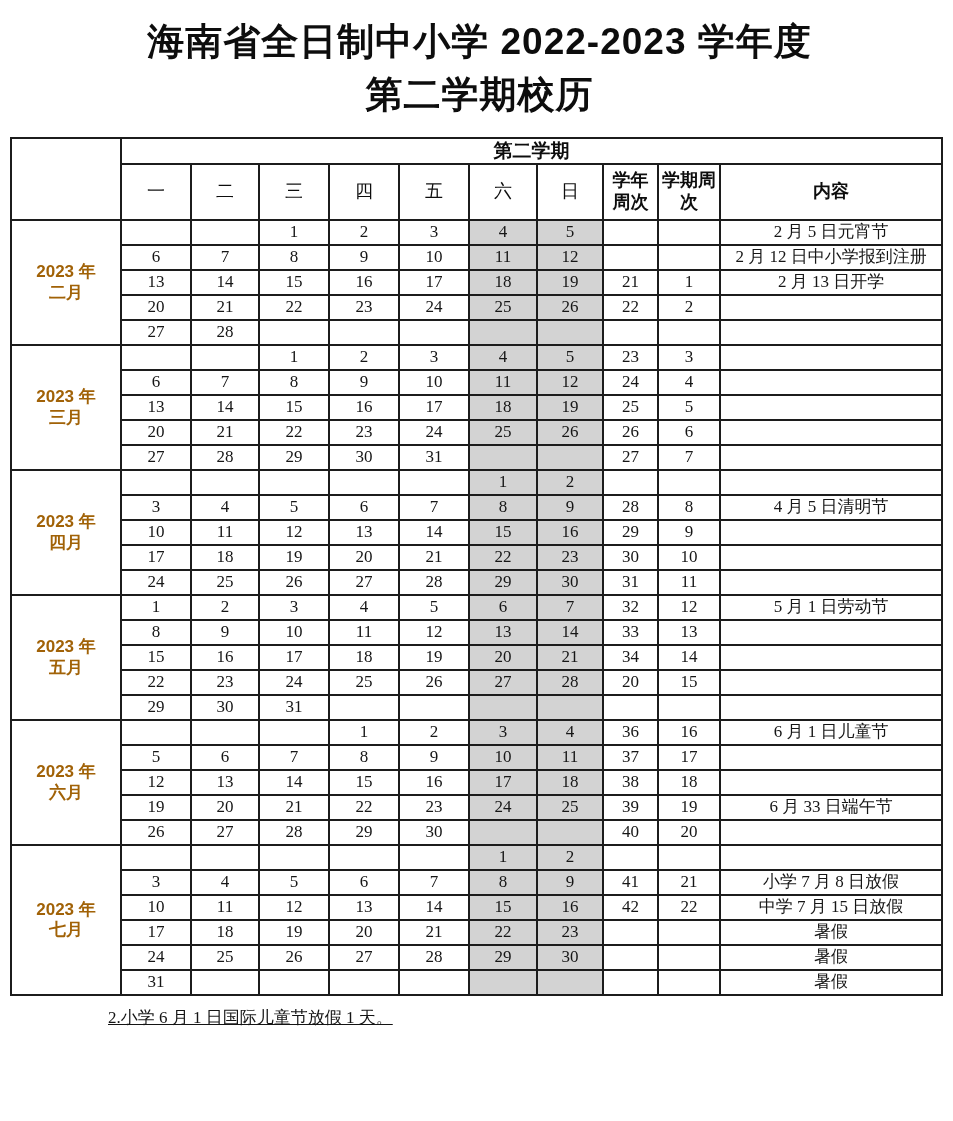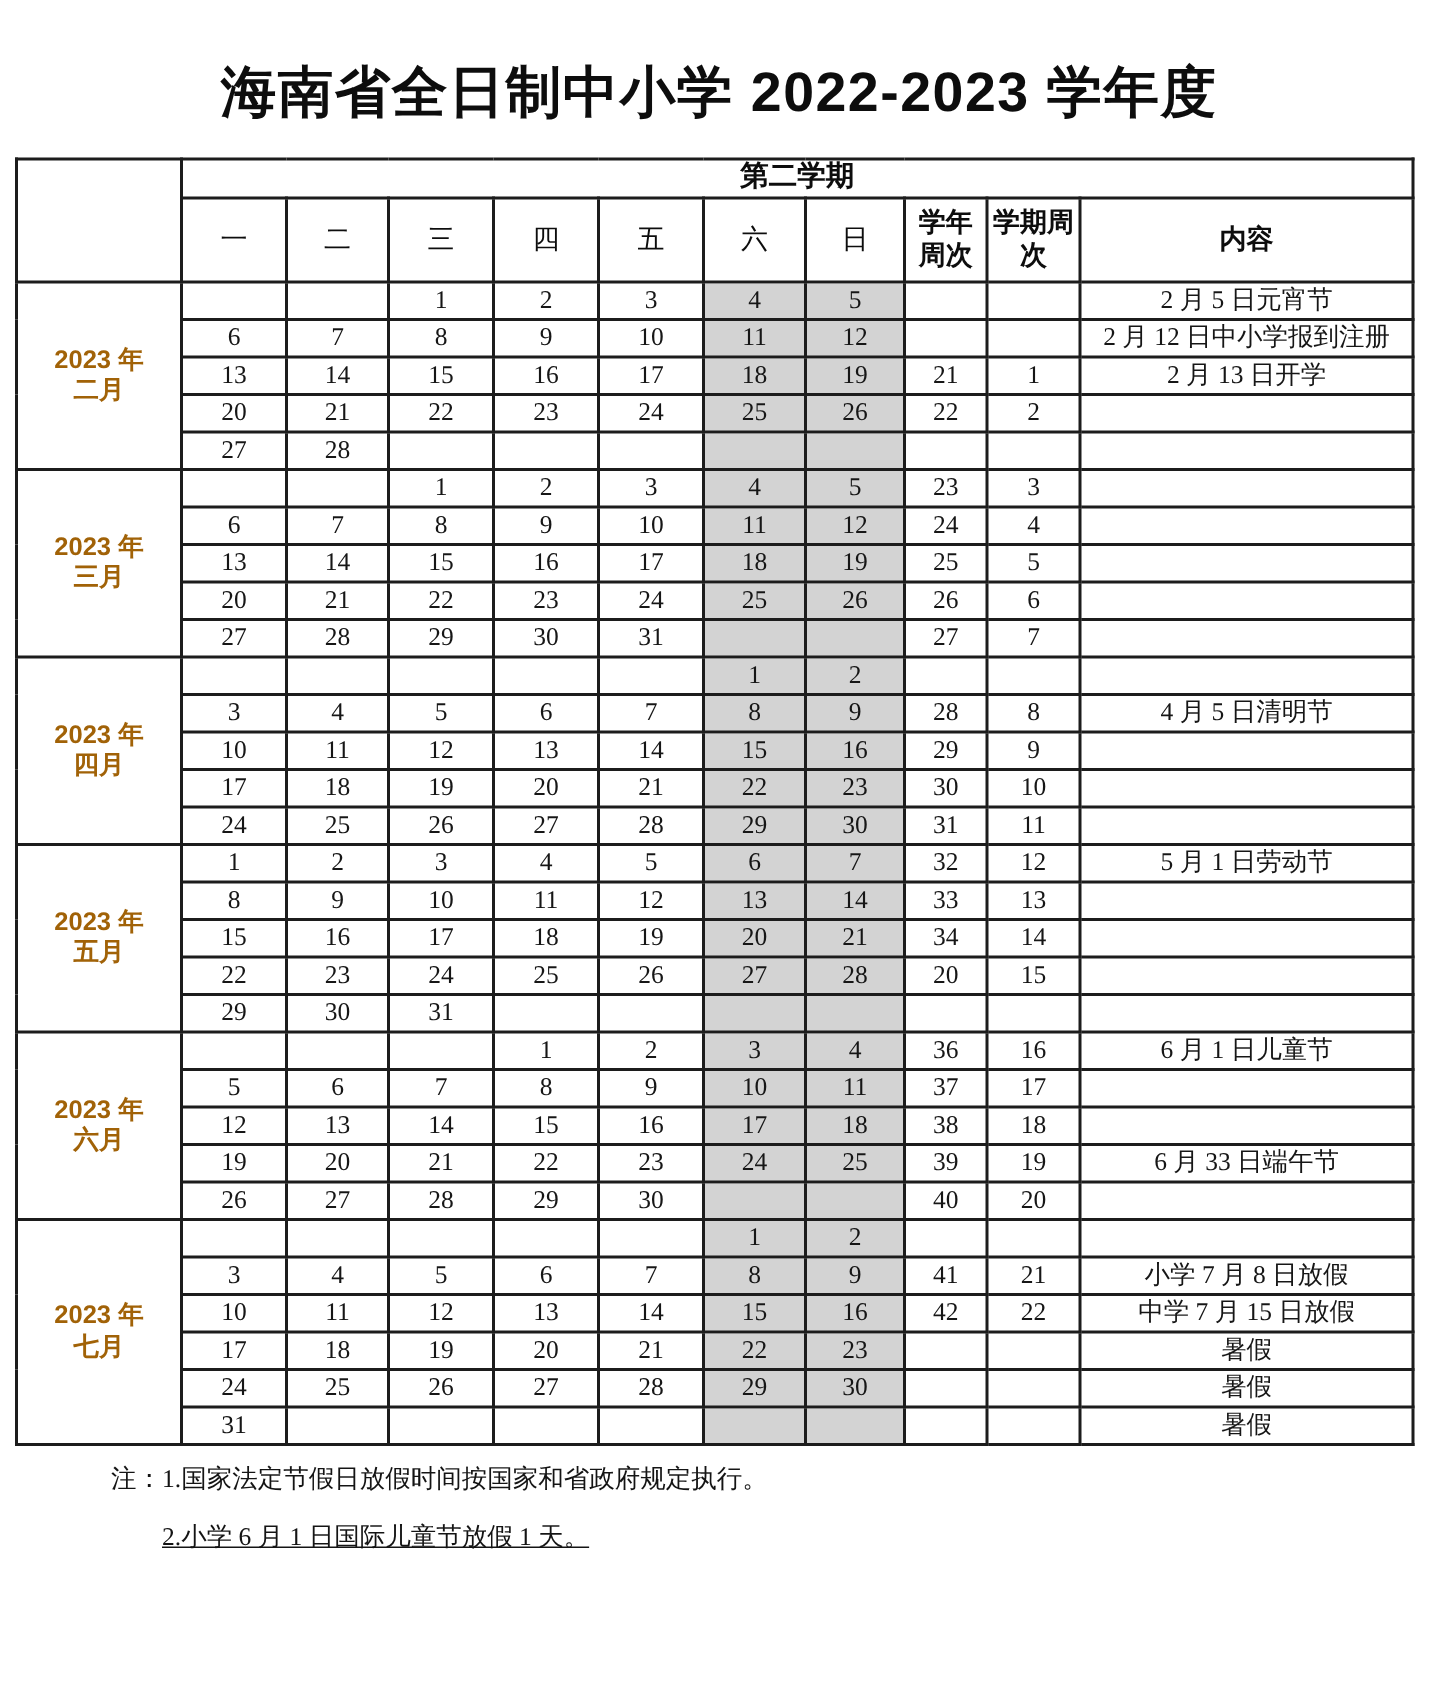--- a/index.html
+++ b/index.html
@@ -3,21 +3,21 @@
 <meta charset="utf-8">
 <style>
   * { box-sizing: border-box; }
   html, body {
     margin: 0; padding: 0;
     width: 953px; height: 1121px;
     background: #ffffff;
     color: #161616;
     font-family: "Liberation Serif", "DejaVu Serif", serif;
   }
-  .page { padding: 12px 4px 0 10px; margin-top: 20px; }
+  .page { padding: 12px 4px 0 10px; }
 
   .title {
     text-align: center;
     font-family: "Liberation Sans", "DejaVu Sans", sans-serif;
     font-weight: bold;
     font-size: 37px;
     line-height: 1.42;
     margin: 4px 0 16px 0;
     letter-spacing: 1px;
     color: #0d0d0d;
@@ -69,20 +69,21 @@
   .notes .note-prefix { display: inline-block; }
   .notes .indent { padding-left: 34px; text-decoration: underline; }
 </style>
 </head>
 <body>
 
 <div class="page">
 
   <h1 class="title">
     <span>海南省全日制中小学 2022-2023 学年度</span><br>
+    <span>第二学期校历</span>
   </h1>
 
   <table class="calendar">
     <colgroup>
       <col style="width:110px">
       <col style="width:70px">
         <col style="width:68px">
         <col style="width:70px">
       <col style="width:70px">
         <col style="width:70px">
@@ -504,21 +505,18 @@
           <td class="day-cell weekend"></td>
           <td class="day-cell weekend"></td>
           <td class="week-cell"></td>
           <td class="week-cell"></td>
           <td class="content-cell">暑假</td>
         </tr>
       </tbody>
   </table>
 
   <div class="notes">
-    <div class="note-line">
-      <span class="note-prefix">注：</span><span>1.国家法定节假日放假时间按国家和省政府规定执行。</span>
-    </div>
     <div class="note-line indent">
       <span>2.小学 6 月 1 日国际儿童节放假 1 天。</span>
     </div>
   </div>
 
 </div>
 
 </body></html>

